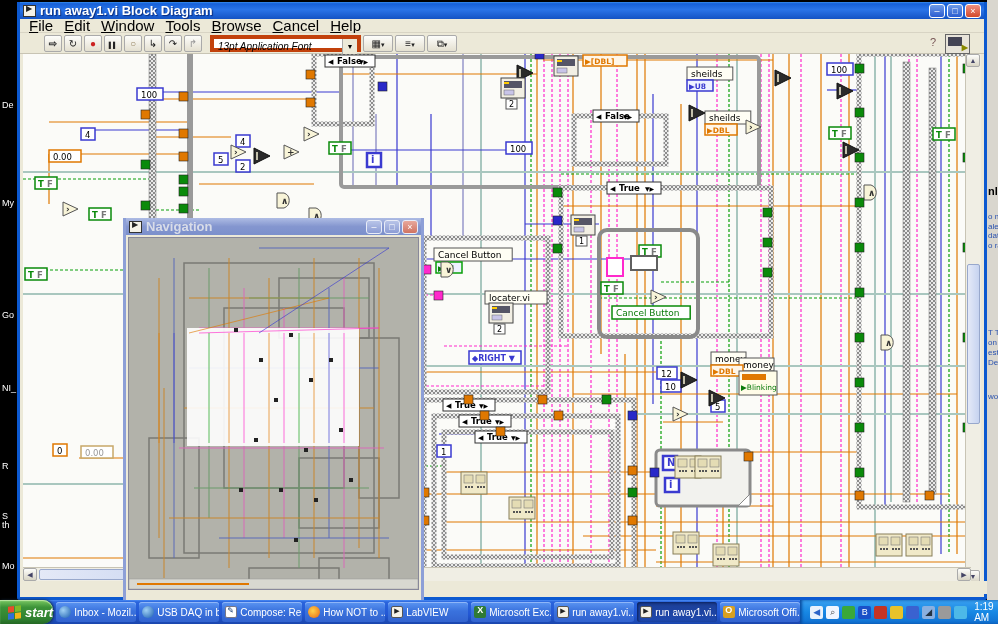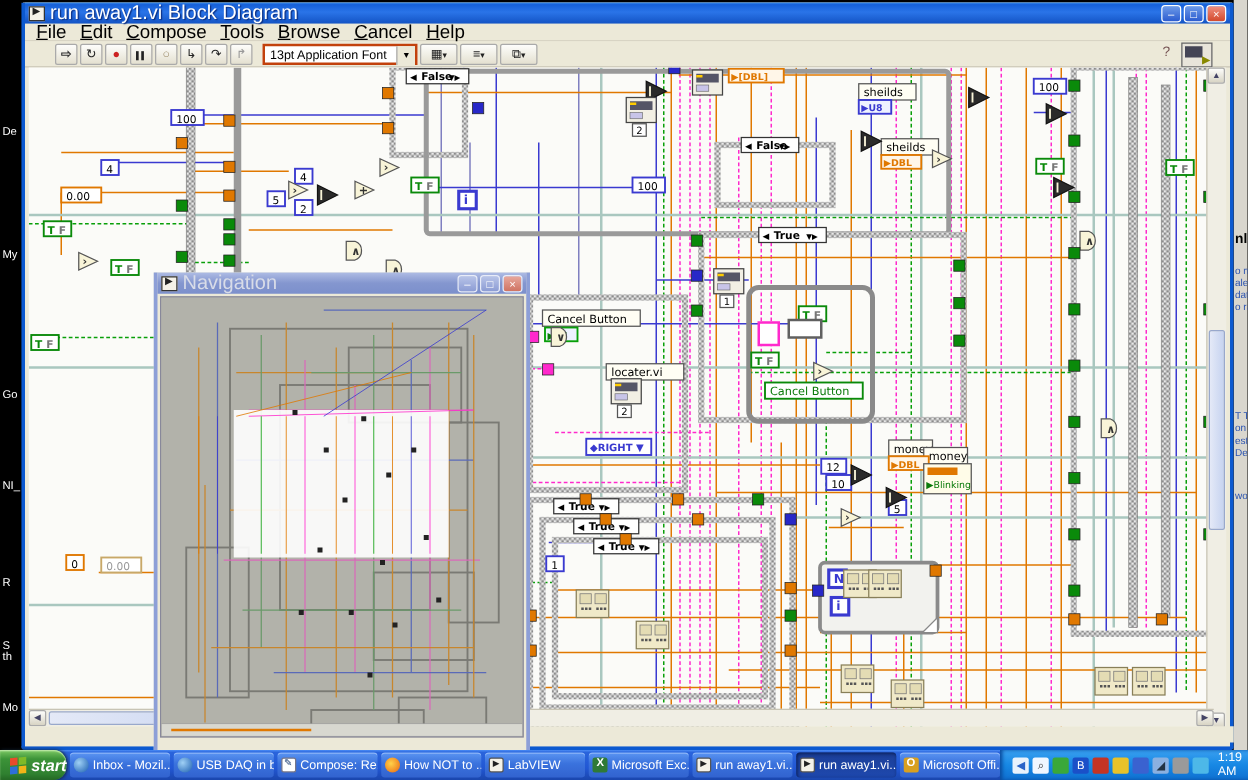--- a/index.html
+++ b/index.html
@@ -3,36 +3,36 @@
 <meta charset="utf-8">
 <style>
   * { margin:0; padding:0; box-sizing:border-box; }
   html,body { width:998px; height:624px; overflow:hidden; background:#000; font-family:"Liberation Sans",sans-serif; }
   .desktop-label { position:absolute; color:#fff; font-size:9px; text-shadow:1px 1px 1px #000; left:2px; }
   
   #lv-window { position:absolute; left:17px; top:2px; width:970px; height:598px; border:3px solid #0c59d0; border-top:0; background:#ece9d8; border-radius:0 0 3px 3px; }
   .titlebar { height:17px; display:flex; align-items:center; padding:0 3px; background:linear-gradient(180deg,#388eef 0%,#1660d8 10%,#2a74e8 45%,#1353c4 100%); }
   .titlebar .tb-icon { width:13px; height:12px; background:#f5f2e8; border:1px solid #333; margin-right:4px; position:relative; }
   .tb-icon:after { content:"▶"; position:absolute; left:2px; top:-2px; font-size:8px; color:#222; }
-  .titlebar .tb-text { color:#fff; font-weight:normal; font-size:16px; flex:1; white-space:nowrap; text-shadow:1px 1px 1px #0a2a7a; }
+  .titlebar .tb-text { color:#fff; font-weight:bold; font-size:13px; flex:1; white-space:nowrap; text-shadow:1px 1px 1px #0a2a7a; }
   .winbtns { display:flex; gap:2px; }
   .winbtn { width:16px; height:14px; border:1px solid #fff; border-radius:3px; font-size:9px; line-height:12px; text-align:center; color:#fff; background:linear-gradient(180deg,#6e9be8,#2b5cd0); }
   .winbtn.close { background:linear-gradient(180deg,#ef9080,#d3492c); }
   .menubar { height:14px; background:#ece9d8; border-bottom:1px solid #d8d4c4; display:flex; align-items:center; padding-left:4px; gap:1px; }
   .menu-item { font-size:15px; padding:0 5px; color:#000; display:inline-block; }
   .menu-item::first-letter { text-decoration:underline; }
   .toolbar { height:21px; background:#ece9d8; border-bottom:1px solid #c8c4b4; display:flex; align-items:center; padding-left:24px; gap:2px; position:relative; }
   .tool { width:18px; height:17px; border:1px solid #aaa; border-radius:2px; background:linear-gradient(180deg,#fdfdfb,#e4e0d0); font-size:10px; text-align:center; line-height:16px; color:#222; }
   .tool.run:before { content:"⇨"; color:#333; font-weight:bold; }
   .tool.cont:before { content:"↻"; }
   .tool.abort:before { content:"●"; color:#c22; }
   .tool.pause:before { content:"▌▌"; font-size:6px; letter-spacing:0; }
   .tool.bulb:before { content:"○"; color:#986; }
   .tool.step1:before { content:"↳"; } .tool.step2:before { content:"↷"; } .tool.step3:before { content:"↱"; color:#999; }
-  .fontbox { width:124px; height:17px; border:2px solid #c2410c; background:#fff; font-size:10px; line-height:15px; padding-left:4px; margin-left:6px; }
+  .fontbox { width:151px; height:17px; border:4px solid #c2410c; background:#fff; font-size:10px; line-height:15px; padding-left:4px; margin-left:6px;font-style:italic; }
   .fontbox span.dd { float:right; width:15px; height:15px; background:#ece9d8; border-left:1px solid #aaa; text-align:center; font-size:7px; line-height:15px; }
   .tool.wide { width:30px; } .tool.wide:after { content:"▾"; font-size:7px; }
   .tb-right { position:absolute; right:14px; top:1px; display:flex; gap:4px; align-items:center; }
   .helpbtn { width:16px; height:17px; font-size:11px; color:#755; text-align:center; }
   .vi-thumb { width:25px; height:20px; border:1px solid #666; background:#e8e4da; position:relative; }
   .vi-thumb i { position:absolute; left:2px; top:2px; width:14px; height:9px; background:#445; }
   .vi-thumb b { position:absolute; right:1px; bottom:1px; font-size:8px; color:#880; }
   #diagram-wrap { position:absolute; left:3px; top:52px; width:948px; height:529px; background:#fbfbf8; overflow:hidden; }
   #vscroll { position:absolute; right:3px; top:52px; width:16px; height:529px; background:#f0eee4; border-left:1px solid #c8c4b4; }
   #hscroll { position:absolute; left:3px; bottom:16px; width:948px; height:14px; background:#f0eee4; border-top:1px solid #c8c4b4; }
@@ -101,21 +101,21 @@
     <span class="tb-text">run away1.vi Block Diagram</span>
     <span class="winbtns">
       <span class="winbtn">–</span>
       <span class="winbtn">□</span>
       <span class="winbtn close">×</span>
     </span>
   </div>
   <div class="menubar" id="menubar">
       <span class="menu-item">File</span>
       <span class="menu-item">Edit</span>
-      <span class="menu-item">Compose</span>
+      <span class="menu-item">Window</span>
       <span class="menu-item">Tools</span>
       <span class="menu-item">Browse</span>
       <span class="menu-item">Cancel</span>
       <span class="menu-item">Help</span>
     </div>
   <div class="toolbar">
     <span class="tool run"></span>
     <span class="tool cont"></span>
     <span class="tool abort"></span>
     <span class="tool pause"></span>

